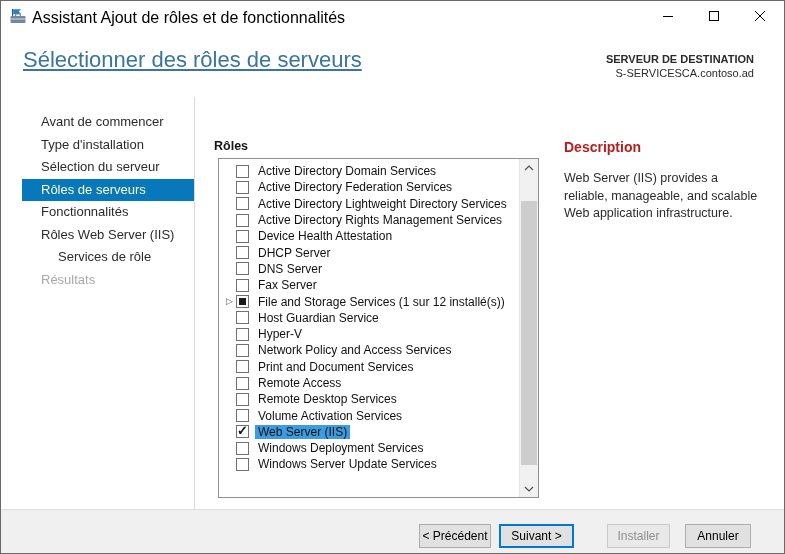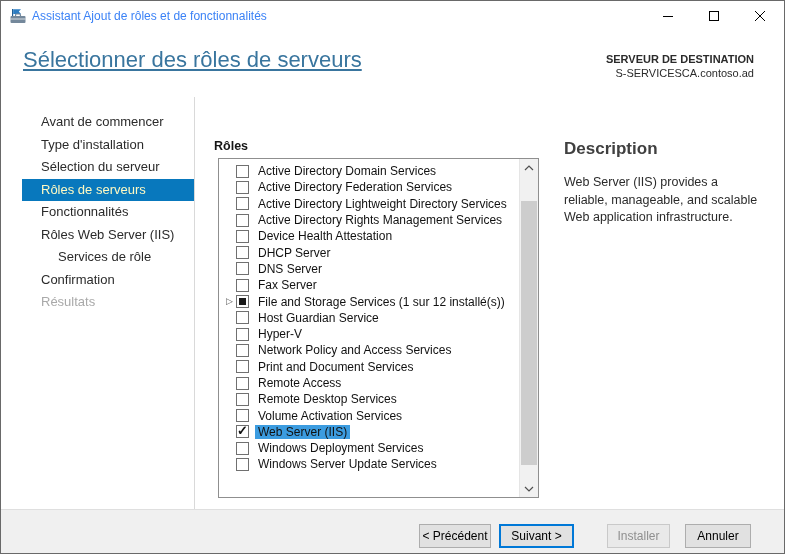--- a/index.html
+++ b/index.html
@@ -2,21 +2,21 @@
 <html><head>
 <meta charset="utf-8">
 <style>
   html,body{margin:0;padding:0;background:#e8e8e8;font-family:"Liberation Sans",sans-serif;}
   .window{position:relative;width:785px;height:554px;background:#ffffff;border:1px solid #696969;
           box-sizing:border-box;overflow:hidden;}
 
   
   .titlebar{position:absolute;top:0;left:0;right:0;height:30px;background:#fff;}
   .app-icon{position:absolute;left:8px;top:6px;width:18px;height:18px;}
-  .win-title{position:absolute;left:31px;top:8px;font-size:12px;color:#3b82f6;white-space:nowrap;}
+  .win-title{position:absolute;left:31px;top:8px;font-size:16px;color:#000000;white-space:nowrap;}
   .controls{position:absolute;right:1px;top:0;height:30px;display:flex;}
   .ctrl{width:46px;height:30px;display:flex;align-items:center;justify-content:center;cursor:pointer;}
 
   
   .page-title{position:absolute;left:22px;top:46px;margin:0;font-size:22px;font-weight:normal;
               color:#39759E;white-space:nowrap;text-decoration:underline;}
   .dest{position:absolute;right:30px;top:51px;text-align:right;font-size:11px;color:#2b2b2b;line-height:14px;}
   .dest-label{font-weight:bold;}
 
   
@@ -44,21 +44,21 @@
   .role-label{font-size:12px;color:#111;padding:0 3px;white-space:nowrap;}
   .role-label.selected{background:#3C9CE0;}
 
   .scrollbar{position:absolute;top:0;right:0;bottom:0;width:18px;background:#F1F1F1;border-left:1px solid #e5e5e5;}
   .sb-btn{position:absolute;left:0;right:0;height:17px;display:flex;align-items:center;justify-content:center;cursor:pointer;}
   .sb-btn.up{top:0;}
   .sb-btn.down{bottom:0;}
   .sb-thumb{position:absolute;left:1px;right:1px;top:42px;height:264px;background:#CDCDCD;cursor:pointer;}
 
   .descpanel{position:absolute;left:563px;top:138px;width:196px;}
-  .desc-label{font-size:17px;font-weight:bold;color:#404040;}
+  .desc-label{font-size:14px;font-weight:bold;color:#b91c1c;}
   .desc-text{margin:15px 0 0 0;font-size:12.5px;line-height:17.5px;color:#2b2b2b;}
 
   
   .footer{position:absolute;left:0;right:0;bottom:0;height:43px;background:#F0F0F0;border-top:1px solid #DFDFDF;}
   .btn{position:absolute;top:14px;height:24px;font-family:inherit;font-size:12px;color:#000;
        background:#E1E1E1;border:1px solid #ADADAD;padding:0;box-sizing:border-box;cursor:pointer;}
   .btn.default{border:1px solid #0078D7;box-shadow:inset 0 0 0 1px #0078D7;}
   .btn.disabled{background:#E9E9E9;border-color:#C9C9C9;color:#8F8F8F;cursor:default;}
   #btn-prev{left:418px;width:72px;}
   #btn-next{left:498px;width:75px;}
@@ -108,21 +108,20 @@
   </div>
 
   <nav class="sidebar" id="sidebar">
       <div class="nav-item">Avant de commencer</div>
       <div class="nav-item">Type d'installation</div>
       <div class="nav-item">Sélection du serveur</div>
       <div class="nav-item selected">Rôles de serveurs</div>
       <div class="nav-item">Fonctionnalités</div>
       <div class="nav-item">Rôles Web Server (IIS)</div>
       <div class="nav-item indent">Services de rôle</div>
-      <div class="nav-item">Confirmation</div>
       <div class="nav-item disabled">Résultats</div>
     </nav>
   <div class="v-divider"></div>
 
   <div class="roles-label">Rôles</div>
 
   <div class="listbox">
     <div class="rows" id="roleRows">
         <div class="role-row">
           <span class="expander"></span>

